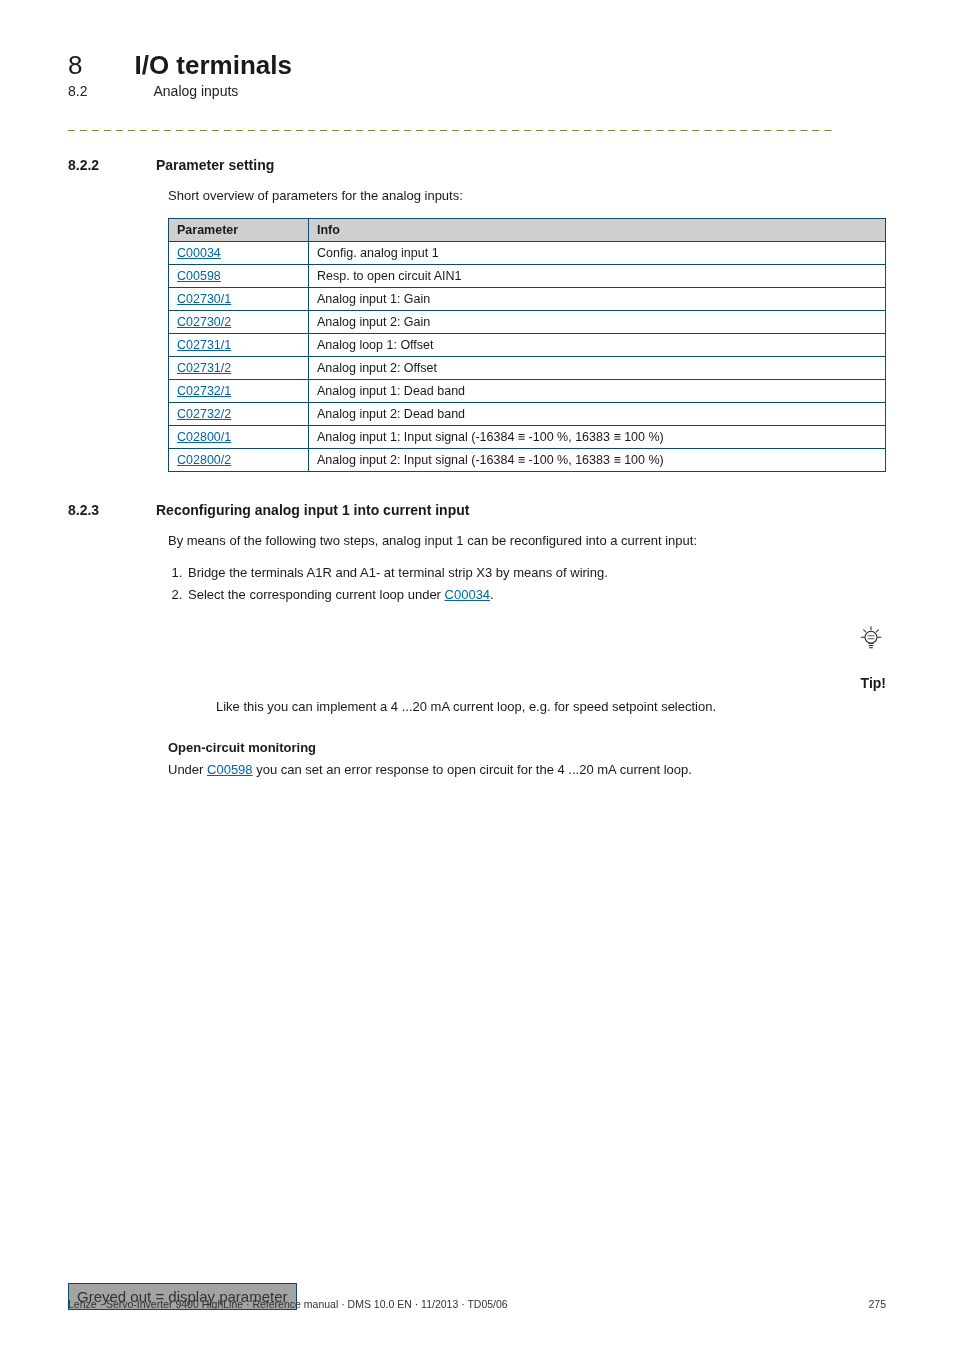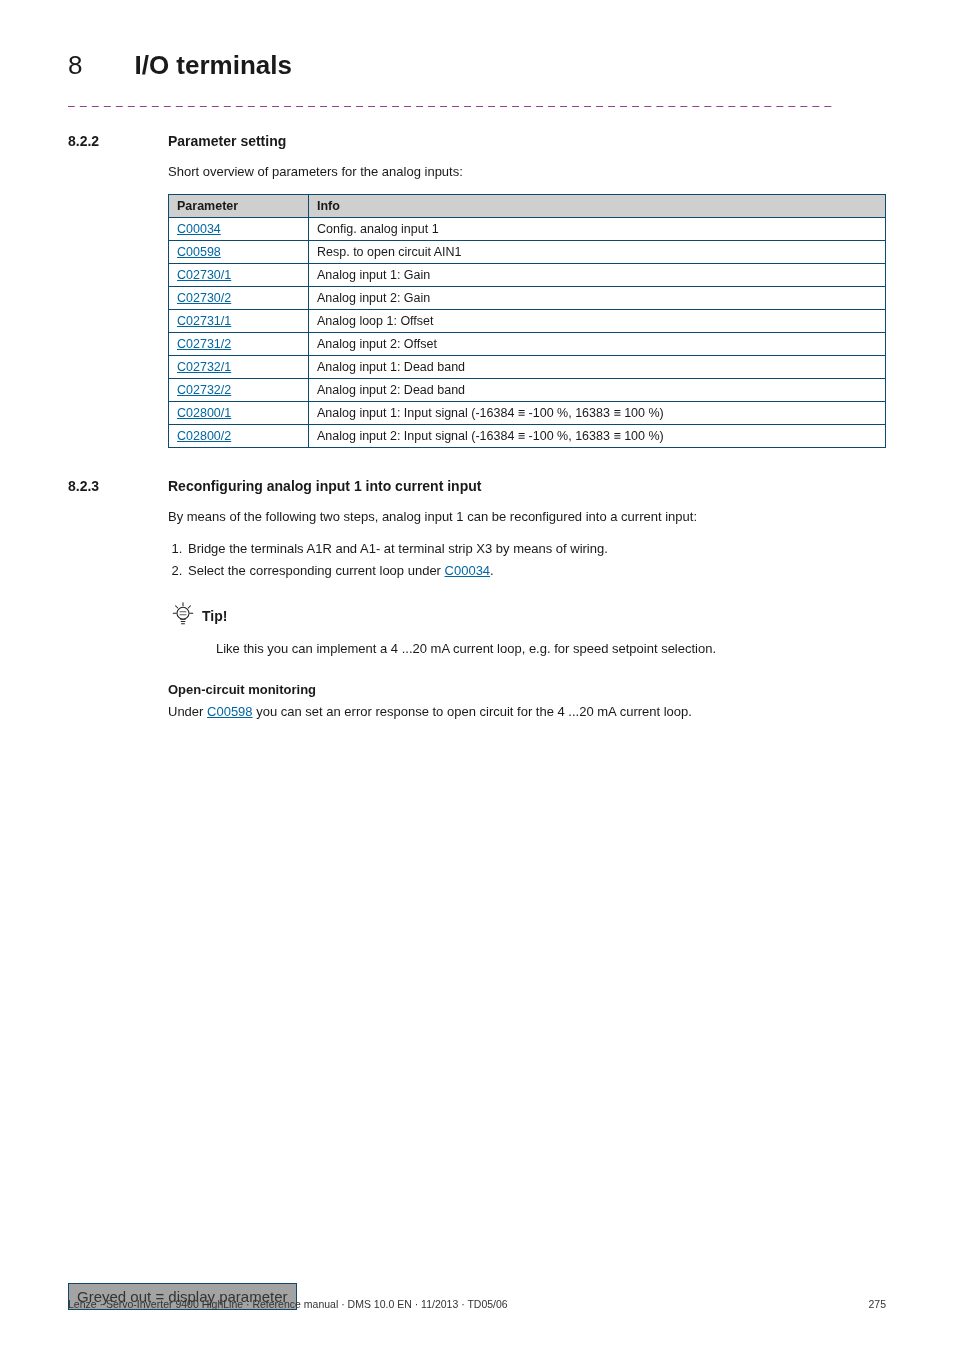--- a/index.html
+++ b/index.html
@@ -7,59 +7,63 @@
   .page { position: relative; width: 954px; height: 1350px; padding: 50px 68px 40px 68px; }
 
   .chapter-line { display: flex; align-items: baseline; gap: 52px; margin-bottom: 2px; }
   .chapter-num { font-size: 26px; font-weight: 400; }
   .chapter-title { font-size: 26px; font-weight: 700; }
 
   .sub-line { display: flex; align-items: baseline; gap: 66px; margin-bottom: 18px; }
   .sub-num { font-size: 14px; font-weight: 400; color: #222; }
   .sub-title { font-size: 14px; font-weight: 400; color: #222; }
 
-  .dash-rule { color: #701a75; font-size: 12px; letter-spacing: 1px; white-space: nowrap; overflow: hidden; width: 100%; margin: 12px 0 26px 0; height: 14px; }
+  .dash-rule { color: #4d7c0f; font-size: 12px; letter-spacing: 1px; white-space: nowrap; overflow: hidden; width: 100%; margin: 12px 0 26px 0; height: 14px; }
 
-  .section-row { display: flex; align-items: baseline; gap: 40px; margin-bottom: 14px; }
+  .section-row { display: flex; align-items: baseline; gap: 28px; margin-bottom: 14px; }
   .section-num { font-size: 14px; font-weight: 700; width: 60px; }
   .section-title { font-size: 14px; font-weight: 700; }
 
   .body-indent { margin-left: 100px; }
   .para { font-size: 13px; line-height: 1.45; margin-bottom: 12px; }
 
   table.param { border-collapse: collapse; width: 100%; font-size: 12.5px; margin-bottom: 4px; }
   table.param th, table.param td { border: 1px solid #0c4a6e; padding: 4px 8px; text-align: left; vertical-align: middle; }
   table.param th { background: #cfcfcf; font-weight: 700; }
   table.param td.link { color: #0066a1; text-decoration: underline; }
   table.param tr.footer td { background: #a3a3a3; font-size: 15px; color: #333; }
 
   .ol-steps { font-size: 13px; line-height: 1.55; margin-left: 18px; }
   .ol-steps li { margin-bottom: 2px; padding-left: 2px; }
   .link-inline { color: #0066a1; text-decoration: underline; }
 
-  .tip-row { display: flex; align-items: center; gap: 4px; margin: 18px 0 6px 0; }
+  .tip-row { display: flex; align-items: flex-end; gap: 18px; margin: 18px 0 6px 0; flex-direction: column; }
   .tip-label { font-size: 14px; font-weight: 700; }
   .tip-text { font-size: 13px; line-height: 1.5; margin-left: 48px; margin-bottom: 24px; }
 
   .sub-h { font-size: 13px; font-weight: 700; margin: 10px 0 6px 0; }
 
   .footer { position: absolute; bottom: 40px; left: 68px; right: 68px; display: flex; justify-content: space-between; font-size: 10.5px; color: #333; }
 
   svg.bulb { width: 30px; height: 30px; flex-shrink: 0; }
 </style>
 </head>
 <body>
 
 <div class="page">
 
   <div class="chapter-line">
     <div class="chapter-num">8</div>
     <div class="chapter-title">I/O terminals</div>
   </div>
 
+  <div class="sub-line">
+    <div class="sub-num">8.2</div>
+    <div class="sub-title">Analog inputs</div>
+  </div>
 
   <div class="dash-rule">_ _ _ _ _ _ _ _ _ _ _ _ _ _ _ _ _ _ _ _ _ _ _ _ _ _ _ _ _ _ _ _ _ _ _ _ _ _ _ _ _ _ _ _ _ _ _ _ _ _ _ _ _ _ _ _ _ _ _ _ _ _ _ _</div>
 
   <div class="section-row">
     <div class="section-num">8.2.2</div>
     <div class="section-title">Parameter setting</div>
   </div>
 
   <div class="body-indent">
     <p class="para">Short overview of parameters for the analog inputs:</p>

